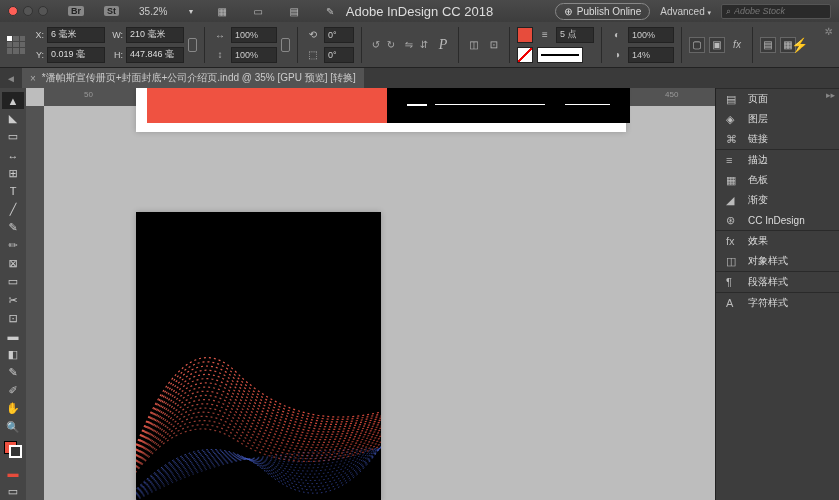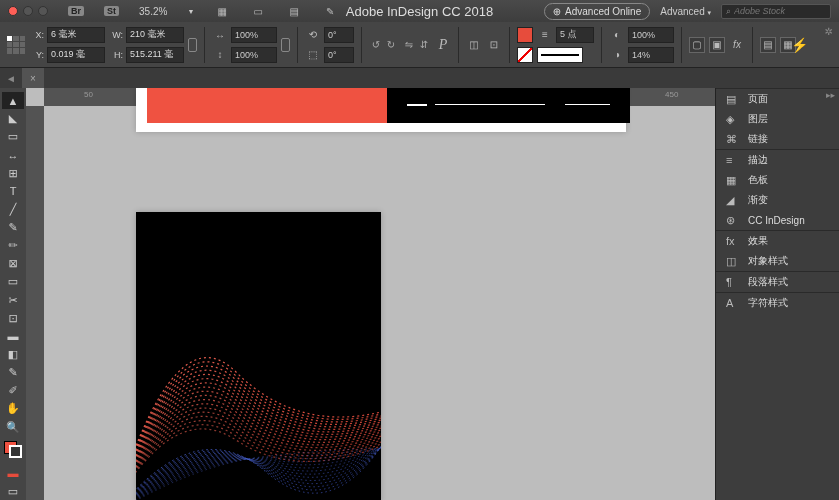--- a/index.html
+++ b/index.html
@@ -82,21 +82,21 @@
   <span>35.2%</span>
   <span style="font-size:7px">▼</span>
   <span class="icn">▦</span>
   <span class="icn">▭</span>
   <span class="icn">▤</span>
   <span class="icn">✎</span>
   <div class="title">Adobe InDesign CC 2018</div>
   <div class="right">
     <div class="pubbtn">
         <span>⊕</span>
-        <span>Advanced Online</span>
+        <span>Publish Online</span>
       </div>
     <span><span>Advanced</span> <span style="font-size:7px">▾</span></span>
     <div class="searchbox">
       <span style="color:#888;font-size:9px;margin-right:3px">⌕</span>
       <input placeholder="Adobe Stock" style="">
     </div>
   </div>
 </div>
 
 <div class="ctrlbar">
@@ -121,21 +121,21 @@
         <div class="ninput">0.019 毫</div>
       </div>
   </div>
   <div class="ctrlgroup">
     <div class="crow">
         <span class="lbl">W:</span>
         <div class="ninput">210 毫米</div>
       </div>
     <div class="crow">
         <span class="lbl">H:</span>
-        <div class="ninput">515.211 毫</div>
+        <div class="ninput">447.846 毫</div>
       </div>
   </div>
   <div class="linkicn"></div>
   <div class="sep"></div>
   <div class="ctrlgroup">
     <div class="crow">
         <span class="icn">↔</span>
         <div class="pct">100%</div>
       </div>
     <div class="crow">
@@ -205,20 +205,21 @@
   <span class="icn box">▤</span>
   <span class="icn box">▦</span>
   <span class="bolt">⚡</span>
   <span class="gear">✲</span>
 </div>
 
 <div class="tabbar">
   <span class="arrow">◄</span>
   <div class="tab">
     <span class="x">×</span>
+    <span>*潘帕斯宣传册页+封面封底+公司介绍页.indd @ 35% [GPU 预览] [转换]</span>
   </div>
 </div>
 
 <div class="toolbox">
   <div class="tool sel">▲</div>
   <div class="tool">◣</div>
   <div class="tool">▭</div>
   <div class="tool">↔</div>
   <div class="tool">⊞</div>
   <div class="tool">T</div>

